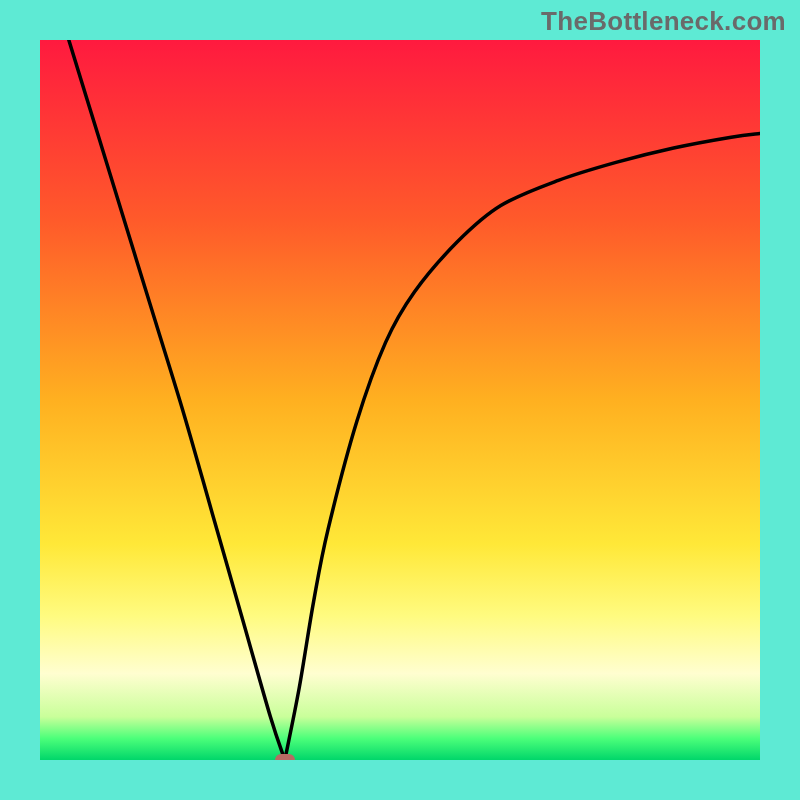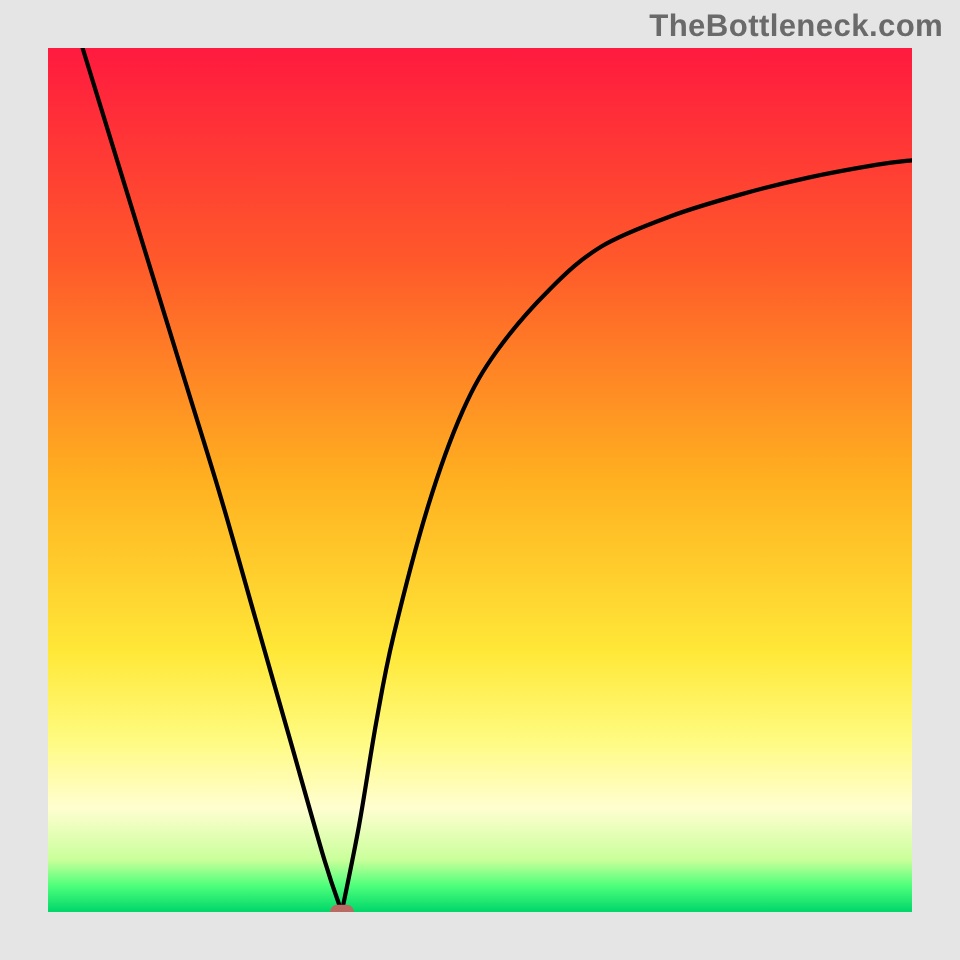--- a/index.html
+++ b/index.html
@@ -1,20 +1,20 @@
 <!DOCTYPE html>
 <html><head>
   <meta charset="utf-8">
   <style>
     * { margin: 0; padding: 0; box-sizing: border-box; }
     html, body { width: 800px; height: 800px; overflow: hidden; }
     .container {
       width: 800px;
       height: 800px;
-      background: #e5e5e5;
+      background: #5eead4;
       position: relative;
     }
     .watermark {
       position: absolute;
       top: 6px;
       right: 14px;
       font-family: Arial, sans-serif;
       font-size: 26px;
       font-weight: bold;
       color: #6a6a6a;

